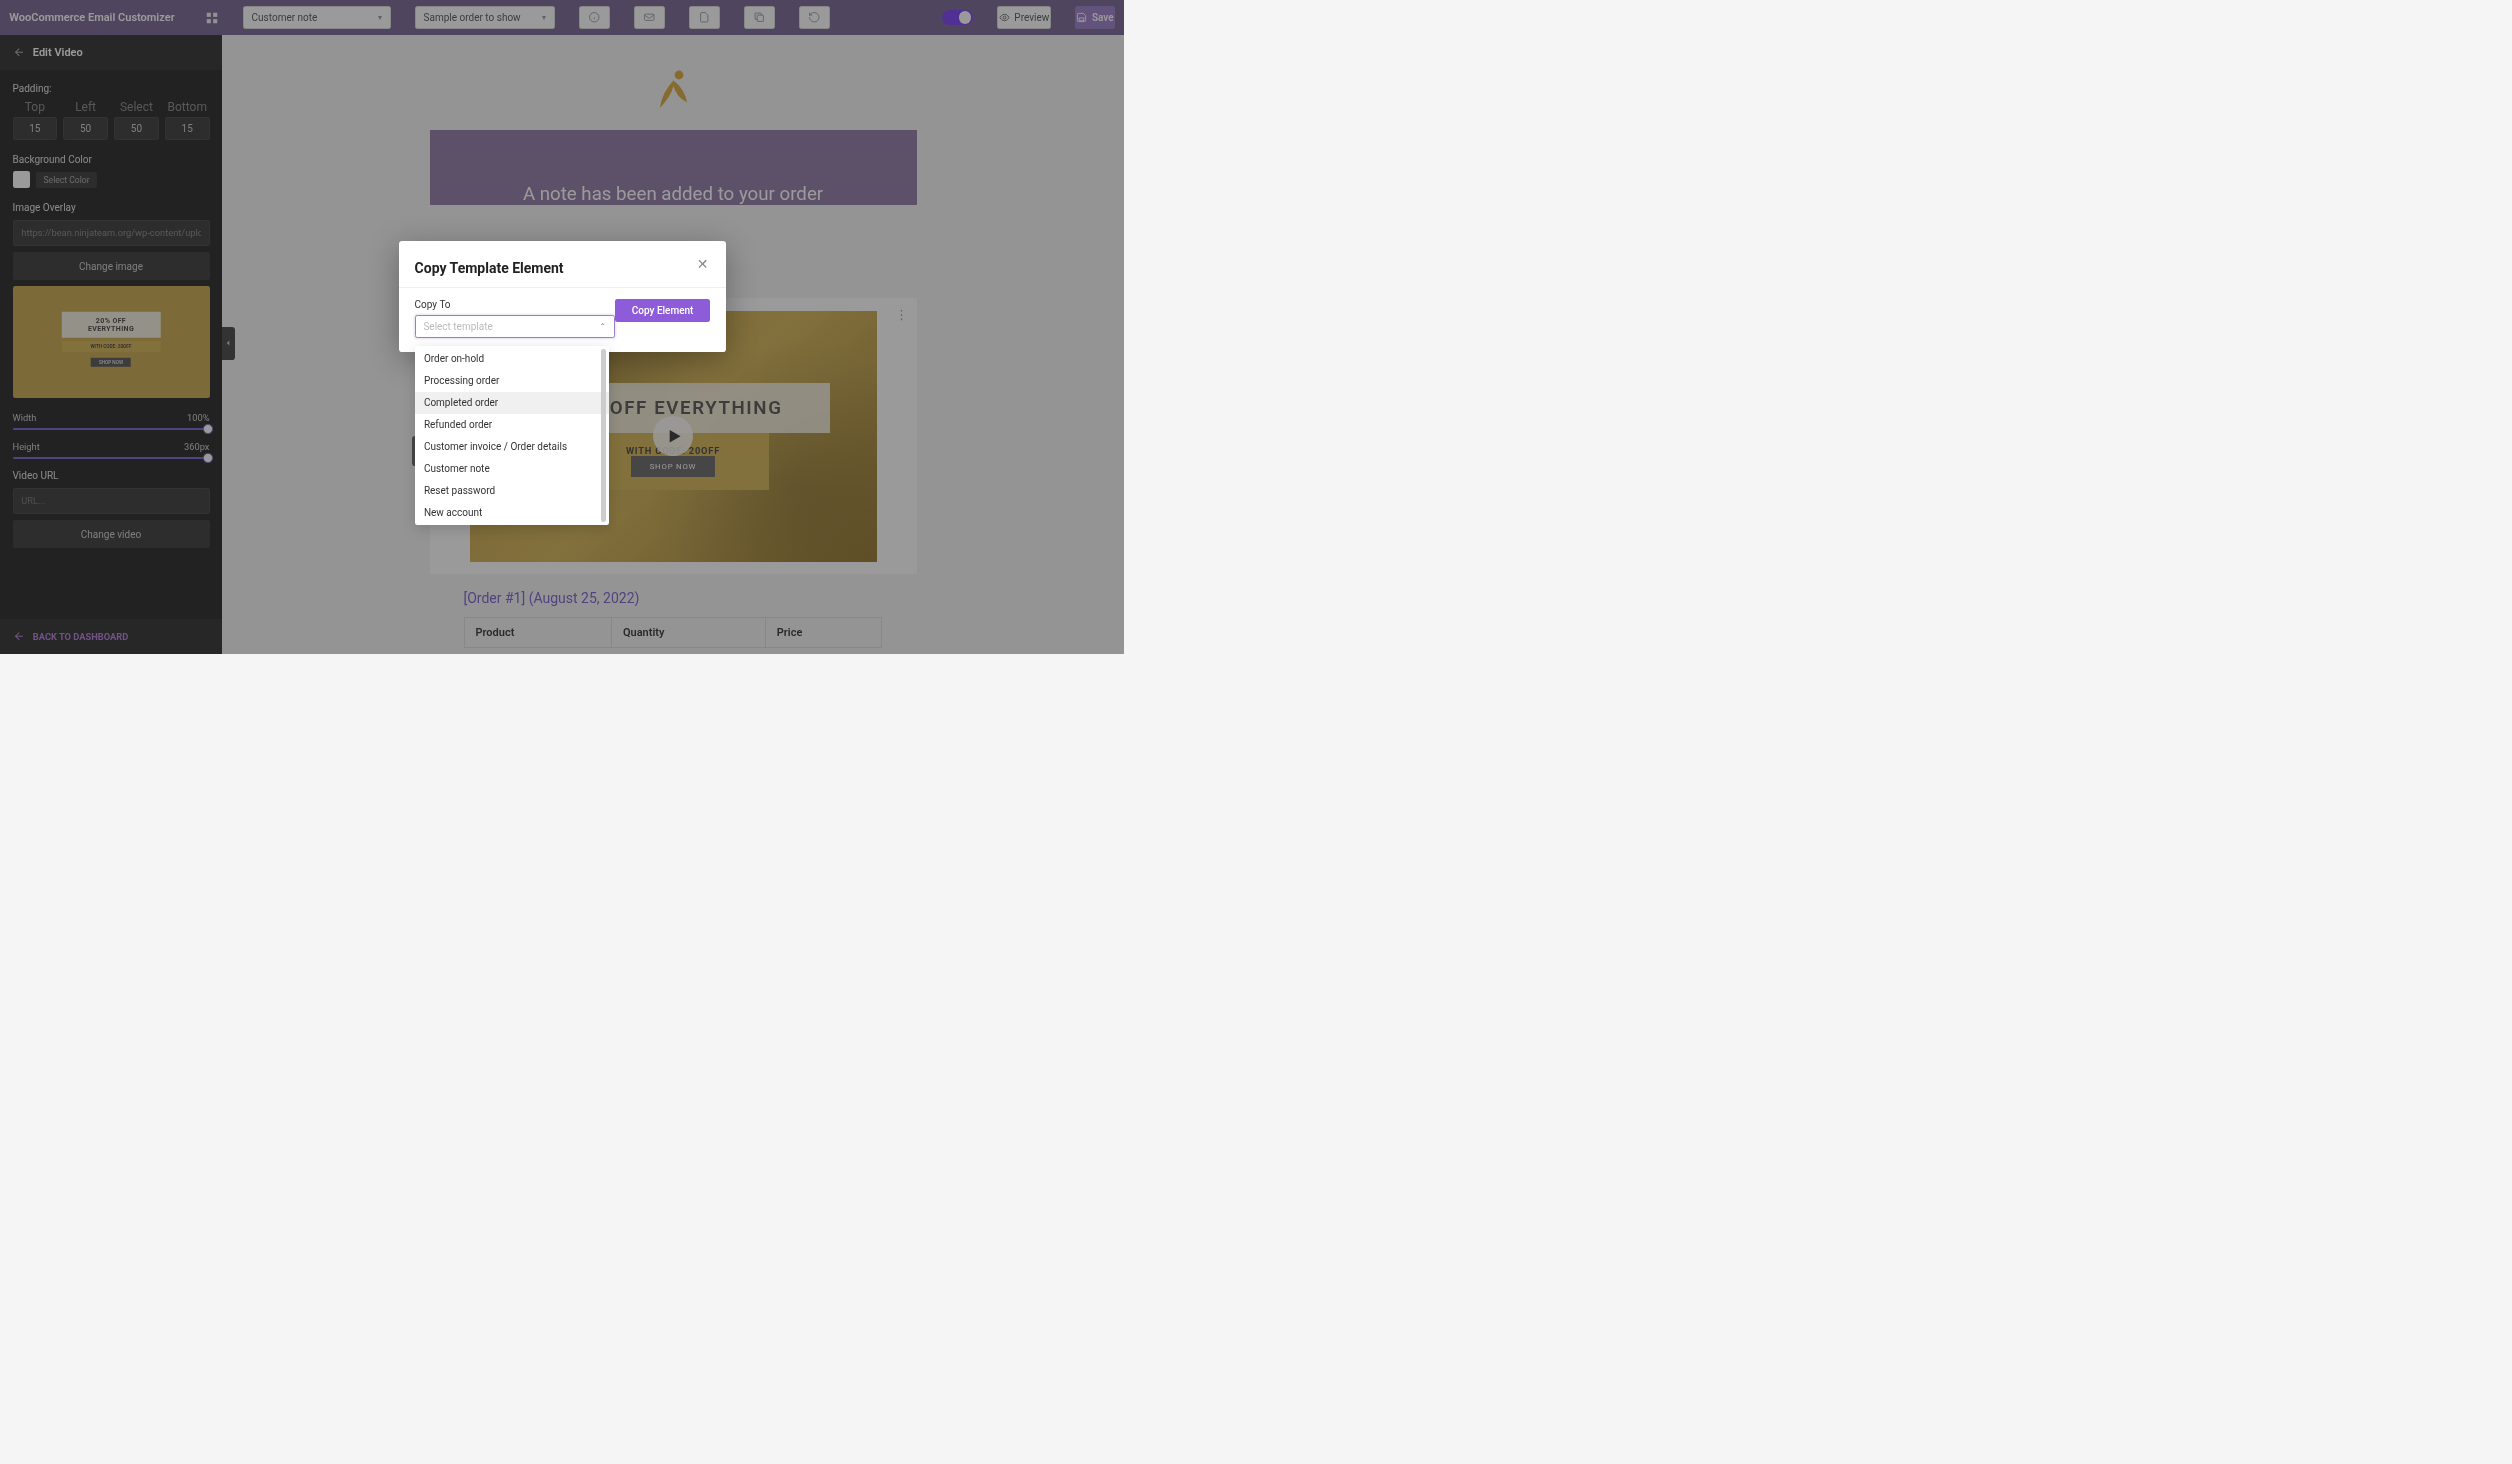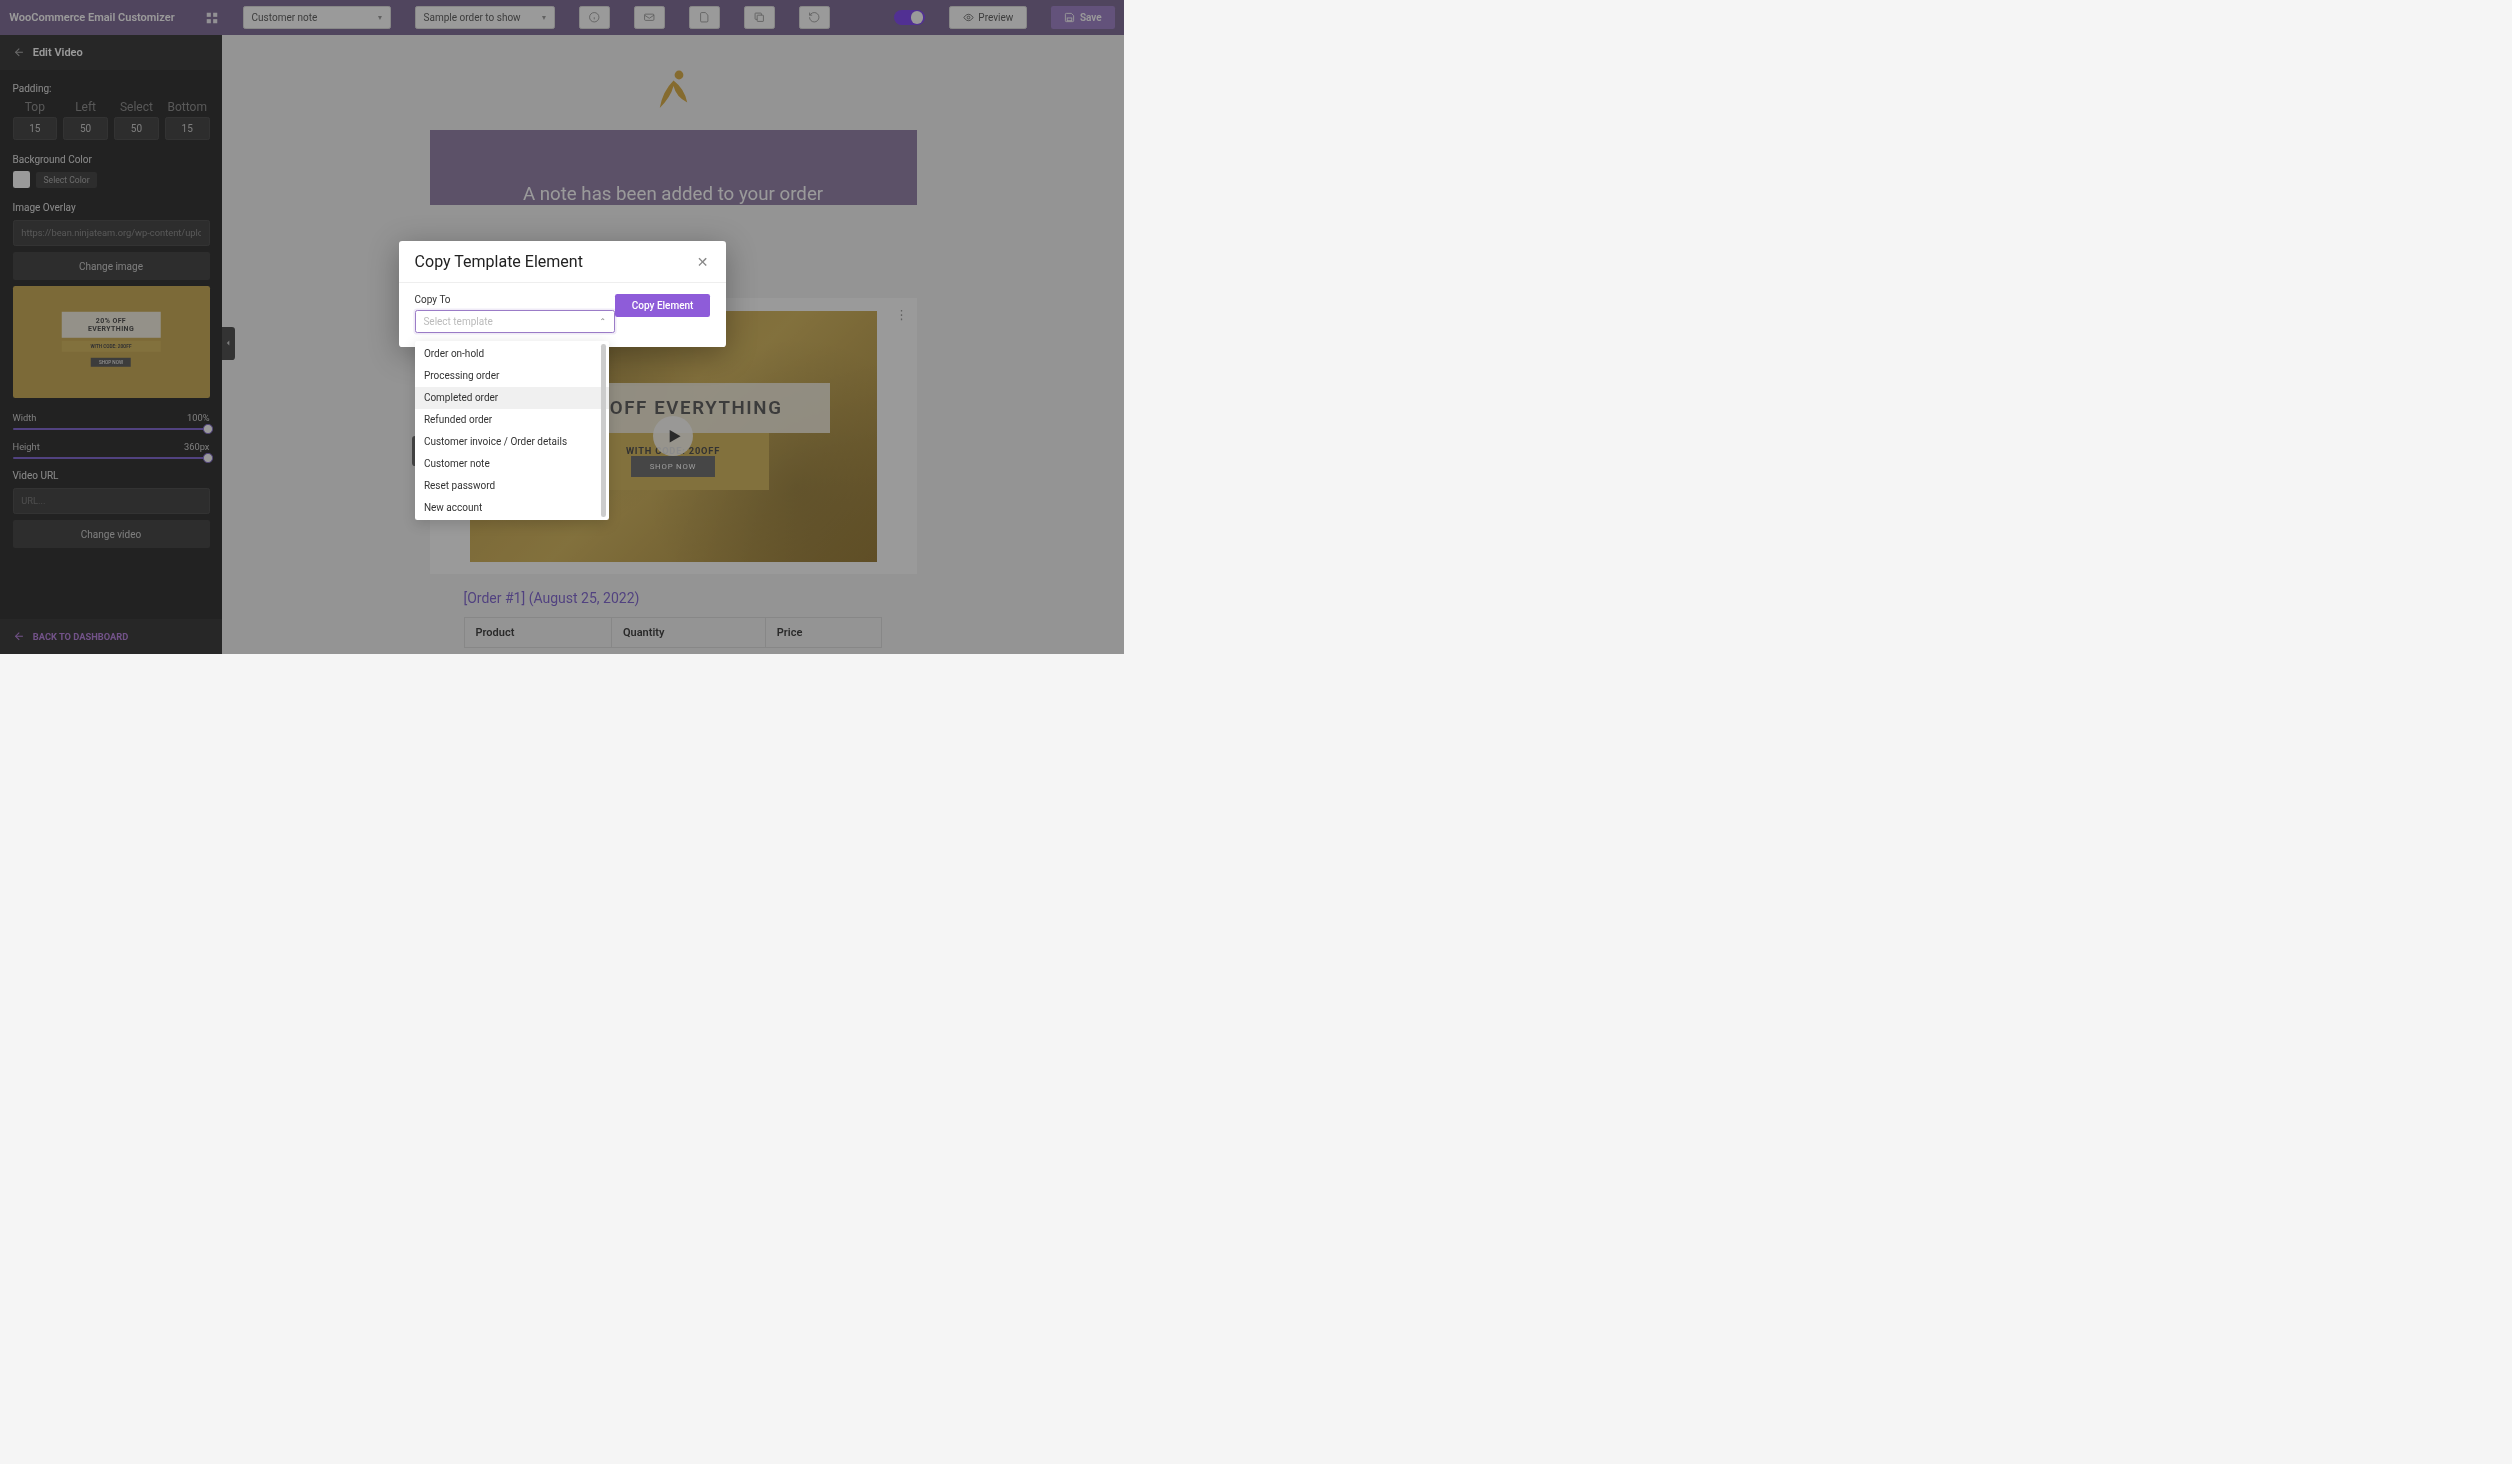--- a/index.html
+++ b/index.html
@@ -10,21 +10,21 @@
   .grid-icon { width: 14px; height: 14px; fill: #fff; opacity: 0.9; cursor: pointer; }
   .top-select { height: 23.4px; background: #fff; border: 0.8px solid #ddd; border-radius: 2.3px; display: flex; align-items: center; padding: 0 7.8px; font-size: 10px; color: #555; justify-content: space-between; cursor: pointer; }
   .top-select .chev { font-size: 7.8px; color: #999; }
   .sel1 { width: 148px; }
   .sel2 { width: 140px; }
   .icon-btn { width: 31px; height: 23.4px; border: 0.8px solid #ddd; background: #fff; border-radius: 2.3px; display: flex; align-items: center; justify-content: center; cursor: pointer; color: #888; }
   .icon-btn svg { width: 12.5px; height: 12.5px; stroke: #888; fill: none; stroke-width: 1.5; }
   .spacer { flex: 1; }
   .toggle { width: 31px; height: 15.6px; background: #7b3ff2; border-radius: 7.8px; position: relative; cursor: pointer; }
   .toggle::after { content: ""; position: absolute; right: 1.6px; top: 1.6px; width: 12.5px; height: 12.5px; background: #fff; border-radius: 50%; }
-  .top-action { height: 23.4px; padding: 0 13px; border-radius: 2.3px; display: flex; align-items: center; gap: 4.7px; font-size: 10px; cursor: pointer; }
+  .top-action { height: 23.4px; padding: 0 1px; border-radius: 2.3px; display: flex; align-items: center; gap: 4.7px; font-size: 10px; cursor: pointer; }
   .preview-btn { background: #fff; border: 0.8px solid #ddd; color: #555; }
   .save-btn { background: #9b7cc7; color: #fff; font-weight: 600; }
   .save-btn svg, .preview-btn svg { width: 11px; height: 11px; }
 
   .main { display: flex; height: calc(100% - 35px); }
 
   .sidebar { width: 222px; background: #262626; color: #c7c7c7; display: flex; flex-direction: column; position: relative; }
   .side-header { height: 35px; display: flex; align-items: center; padding: 0 12.5px; gap: 7.8px; background: #2e2e2e; }
   .side-header svg { width: 12.5px; height: 12.5px; stroke: #aaa; fill: none; }
   .side-header span { color: #fff; font-size: 11px; font-weight: 600; }
@@ -73,21 +73,21 @@
   .order-table th { text-align: left; padding: 7.8px 11px; border: 0.8px solid #ddd; font-size: 11px; font-weight: 600; color: #333; }
 
   .panel-collapse { position: absolute; left: 222px; top: 327px; width: 12.5px; height: 33px; background: #444; border-radius: 0 3.1px 3.1px 0; display: flex; align-items: center; justify-content: center; cursor: pointer; z-index: 3; }
   .panel-collapse svg { width: 6.2px; height: 6.2px; fill: #ccc; }
   .sidehandle { position: absolute; left: -18.7px; top: 50%; width: 14px; height: 30px; background: #666; border-radius: 3.1px 0 0 3.1px; display: flex; align-items: center; justify-content: center; }
 
   
   .scrim { position: absolute; inset: 0; background: rgba(30,30,30,0.45); z-index: 10; }
   .modal { position: absolute; left: 399px; top: 241px; width: 327px; background: #fff; border-radius: 3.1px; box-shadow: 0 6.2px 31px rgba(0,0,0,0.3); z-index: 11; }
   .modal-head { padding: 11px 15.6px; display: flex; justify-content: space-between; align-items: center; border-bottom: 0.8px solid #eee; }
-  .modal-head h3 { font-size: 16px; font-weight: 400; color: #222; }
+  .modal-head h3 { font-size: 14px; font-weight: 700; color: #222; margin-top: 8px; }
   .modal-head .close { font-size: 14px; color: #888; cursor: pointer; width: 15.6px; text-align: center; }
   .modal-body { padding: 11px 15.6px 14px; display: flex; gap: 0; }
   .modal-field { flex: 1; }
   .modal-field label { font-size: 10px; color: #333; margin-bottom: 4.7px; display: block; }
   .m-select { height: 23.4px; border: 0.8px solid #9b7cc7; border-radius: 2.3px; display: flex; align-items: center; justify-content: space-between; padding: 0 7.8px; font-size: 10px; color: #bbb; box-shadow: 0 0 0 1.6px rgba(155,124,199,0.15); }
   .m-select .chev { font-size: 7.8px; color: #888; }
   .copy-btn { height: 23.4px; padding: 0 17px; background: #8e5cd9; color: #fff; border-radius: 2.3px; font-size: 10px; font-weight: 500; display: flex; align-items: center; cursor: pointer; }
   .dropdown-list { position: absolute; left: 15.6px; top: 58px; width: 194px; background: #fff; border-radius: 2.3px; box-shadow: 0 3.1px 12.5px rgba(0,0,0,0.15); padding: 1.6px 0; z-index: 12; }
   .dd-wrap { position: relative; }
   .dd-scroll { position: absolute; right: 3.1px; top: 3.1px; bottom: 3.1px; width: 4.7px; background: #ccc; border-radius: 2.3px; }

